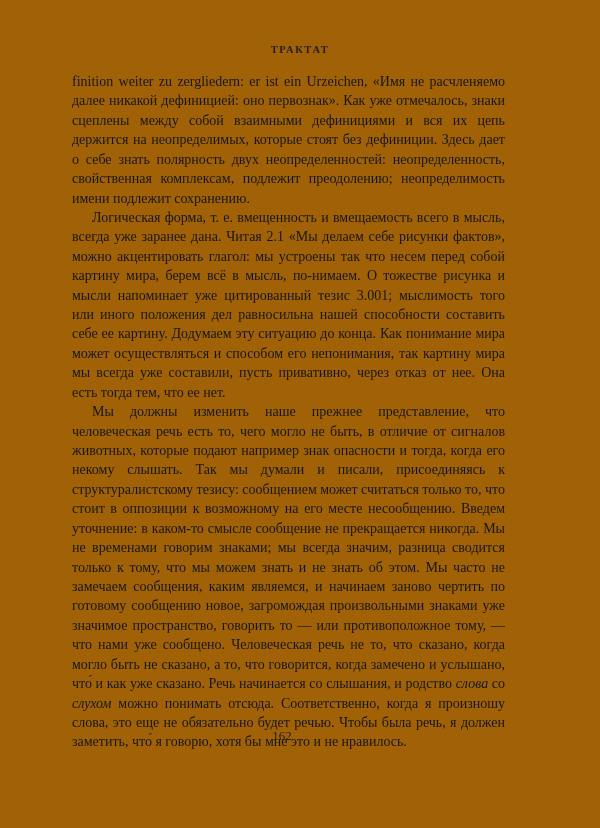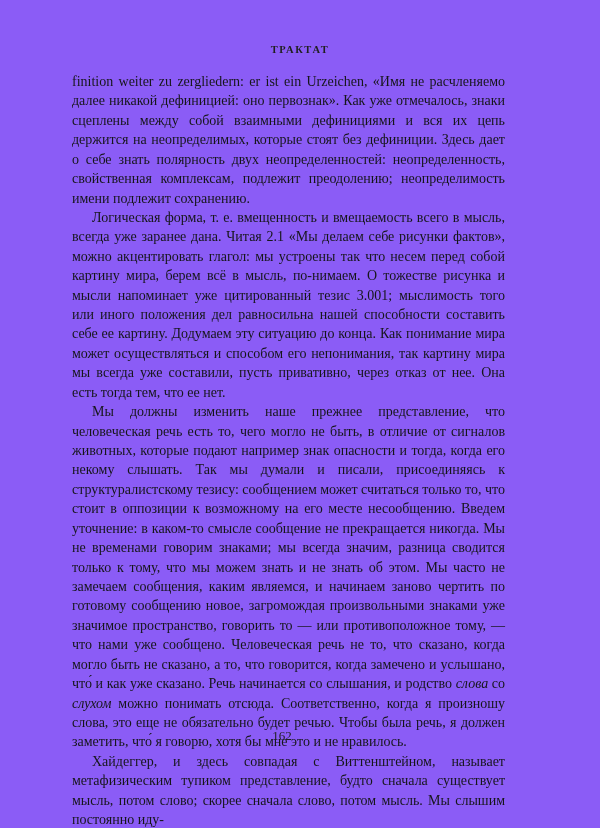--- a/index.html
+++ b/index.html
@@ -4,21 +4,21 @@
 <style>
   html, body {
     margin: 0;
     padding: 0;
     background: #ffffff;
   }
   .page {
     position: relative;
     width: 600px;
     height: 828px;
-    background: #8b5cf6;
+    background: #a16207;
     overflow: hidden;
     font-family: "Liberation Serif", "DejaVu Serif", serif;
     color: #1a1a1a;
   }
   .running-head {
     position: absolute;
     top: 44px;
     left: 0;
     width: 600px;
     text-align: center;
@@ -64,18 +64,17 @@
 <body>
 
 <div class="page">
 
   <div class="running-head">ТРАКТАТ</div>
 
   <div class="textblock">
     <p>finition weiter zu zergliedern: er ist ein Urzeichen, «Имя не расчленяемо далее никакой дефиницией: оно первознак». Как уже отмечалось, знаки сцеплены между собой взаимными дефинициями и вся их цепь держится на неопределимых, которые стоят без дефиниции. Здесь дает о себе знать полярность двух неопределенностей: неопределенность, свойственная комплексам, подлежит преодолению; неопределимость имени подлежит сохранению.</p>
     <p class="indent">Логическая форма, т. е. вмещенность и вмещаемость всего в мысль, всегда уже заранее дана. Читая 2.1 «Мы делаем себе рисунки фактов», можно акцентировать глагол: мы устроены так что несем перед собой картину мира, берем всё в мысль, по-нимаем. О тожестве рисунка и мысли напоминает уже цитированный тезис 3.001; мыслимость того или иного положения дел равносильна нашей способности составить себе ее картину. Додумаем эту ситуацию до конца. Как понимание мира может осуществляться и способом его непонимания, так картину мира мы всегда уже составили, пусть привативно, через отказ от нее. Она есть тогда тем, что ее нет.</p>
     <p class="indent" id="para3"><span>Мы должны изменить наше прежнее представление, что человеческая речь есть то, чего могло не быть, в отличие от сигналов животных, которые подают например знак опасности и тогда, когда его некому слышать. Так мы думали и писали, присоединяясь к структуралистскому тезису: сообщением может считаться только то, что стоит в оппозиции к возможному на его месте несообщению. Введем уточнение: в каком-то смысле сообщение не прекращается никогда. Мы не временами говорим знаками; мы всегда значим, разница сводится только к тому, что мы можем знать и не знать об этом. Мы часто не замечаем сообщения, каким являемся, и начинаем заново чертить по готовому сообщению новое, загромождая произвольными знаками уже значимое пространство, говорить то — или противоположное тому, — что нами уже сообщено. Человеческая речь не то, что сказано, когда могло быть не сказано, а то, что говорится, когда замечено и услышано, что́ и как уже сказано. Речь начинается со слышания, и родство </span><i>слова</i><span> со </span><i>слухом</i><span> можно понимать отсюда. Соответственно, когда я произношу слова, это еще не обязательно будет речью. Чтобы была речь, я должен заметить, что́ я говорю, хотя бы мне это и не нравилось.</span></p>
-    <p class="indent">Хайдеггер, и здесь совпадая с Виттенштейном, называет метафизическим тупиком представление, будто сначала существует мысль, потом слово; скорее сначала слово, потом мысль. Мы слышим постоянно иду-</p>
   </div>
 
   <div class="folio">162</div>
 
 </div>
 
 </body></html>

